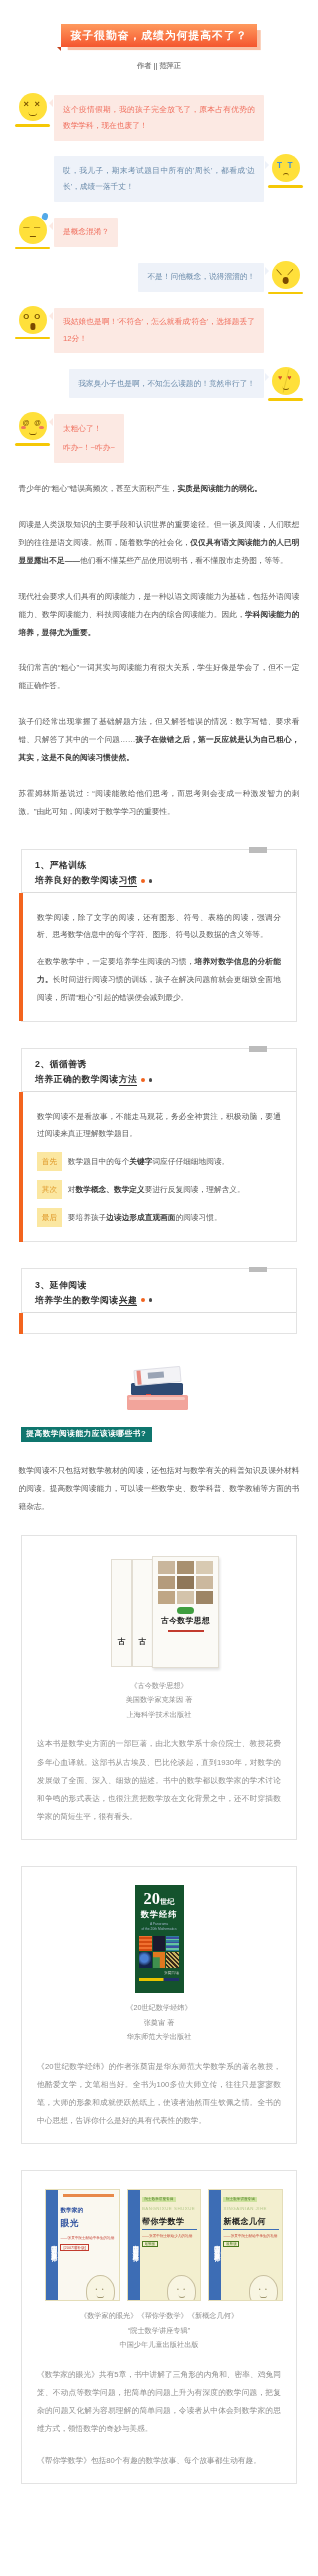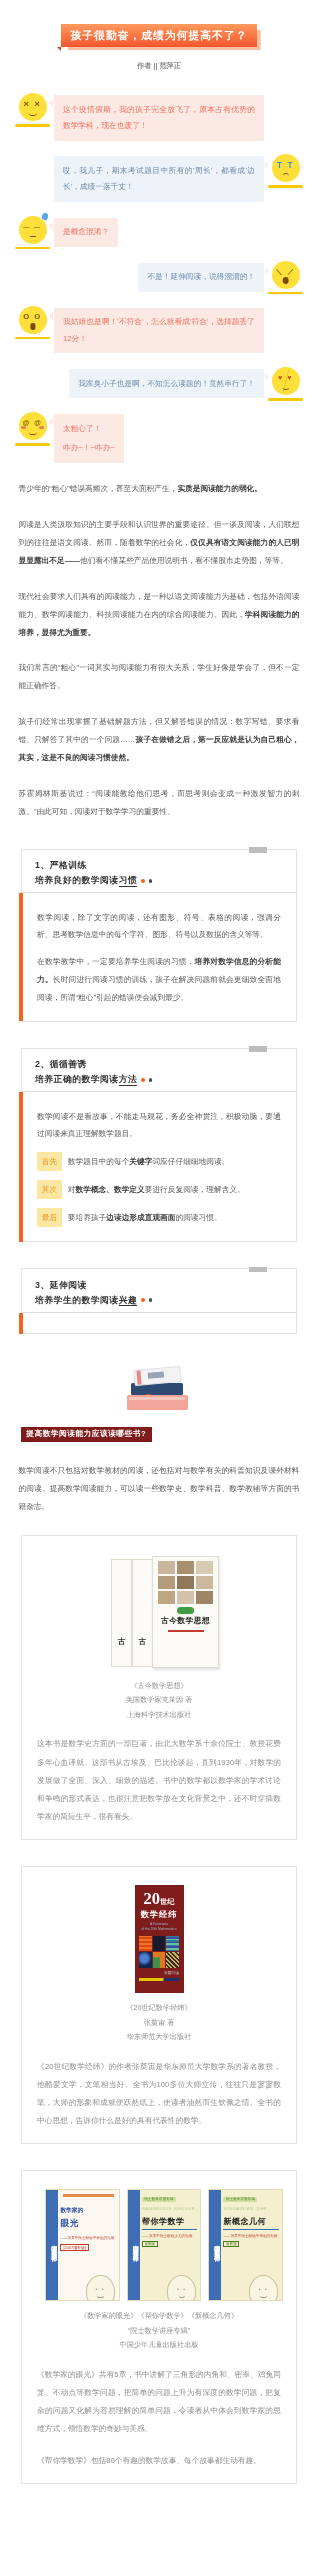--- a/index.html
+++ b/index.html
@@ -72,21 +72,21 @@
   .pile{width:67px;margin:31px auto 3.1px;position:relative;height:47px;}
   .pile .bk-top{position:absolute;top:3.1px;left:8.2px;width:45px;height:14.4px;background:#f3f3f6;border:0.5px solid #dfdfe6;border-radius:1.5px;transform:rotate(-5deg);}
   .pile .bk-top i{position:absolute;top:2.6px;left:13.4px;width:15.5px;height:6.7px;background:#9aa4b5;}
   .pile .bk-top u{position:absolute;top:0;left:2.1px;bottom:0;width:3.6px;background:#e88a80;}
   .pile .bk-mid{position:absolute;top:17.5px;left:5.2px;width:52px;height:12.4px;background:#2e4a73;border-radius:1.5px;}
   .pile .ribn{position:absolute;top:29px;left:20.6px;width:5.2px;height:11.3px;background:#d8453a;}
   .pile .ribn::after{content:"";position:absolute;bottom:-3.1px;left:0;border-left:2.6px solid #d8453a;border-right:2.6px solid #d8453a;border-bottom:3.1px solid transparent;}
   .pile .bk-bot{position:absolute;top:30px;left:1px;width:61px;height:14.4px;background:#f2a49b;border-radius:1.5px;}
   .pile .bk-bot i{position:absolute;top:1.5px;left:2.1px;right:2.1px;height:3.6px;background:#f8c7be;border-radius:1.5px;}
 
-  .books-title{display:inline-block;margin:11.3px 0 0 20.6px;background:#7f1d1d;color:#fff;font-weight:bold;font-size:7.7px;padding:2.6px 5.7px;letter-spacing:0.5px;}
+  .books-title{display:inline-block;margin:11.3px 0 0 20.6px;background:#0f766e;color:#fff;font-weight:bold;font-size:7.7px;padding:2.6px 5.7px;letter-spacing:0.5px;}
 
   
   .bookbox{margin:0 20.6px 26px;border:0.5px solid #e3e3e3;padding:15.5px 13.4px 13.4px;text-align:center;}
   .caption{font-size:7.2px;color:#8f8f8f;line-height:2;margin-top:8.2px;}
   .caption div{margin:0;}
   .bookdesc{text-align:justify;font-size:7.7px;color:#8f8f8f;line-height:2.35;margin:13.4px 2.1px 0;}
 
   
   .cov1{position:relative;width:124px;height:116px;margin:3.1px auto 0;}
   .cov1 .back{position:absolute;top:4.1px;width:18.5px;height:106px;background:#fbfaf6;border:0.5px solid #e2ddd2;}
@@ -97,21 +97,21 @@
   .cov1 .grid{display:grid;grid-template-columns:repeat(3,1fr);gap:1.5px;margin:4.1px 4.6px 3.1px;}
   .cov1 .grid i{height:13.4px;}
   .cov1 .g1{background:#c9b69c;} .cov1 .g2{background:#a8906f;} .cov1 .g3{background:#d8cab2;}
   .cov1 .g4{background:#b49b7c;} .cov1 .g5{background:#8f7759;} .cov1 .g6{background:#cbb89e;}
   .cov1 .g7{background:#bfa685;} .cov1 .g8{background:#d3c3aa;} .cov1 .g9{background:#9d8565;}
   .cov1 .badge{width:17.5px;height:6.7px;border-radius:3.6px;background:#3f9e3f;margin:1px auto 2.6px;}
   .cov1 .t{font-size:7.7px;font-weight:bold;color:#222;letter-spacing:0.5px;}
   .cov1 .redline{width:36px;height:1.5px;background:#c23b2e;margin:4.1px auto 0;}
 
   
-  .cov2{width:49px;height:108px;margin:2.1px auto 0;background:#7f1d1d;box-sizing:border-box;padding:6.2px 4.1px 4.1px;color:#fff;text-align:center;}
+  .cov2{width:49px;height:108px;margin:2.1px auto 0;background:#14532d;box-sizing:border-box;padding:6.2px 4.1px 4.1px;color:#fff;text-align:center;}
   .cov2 .num{font-family:"Liberation Serif","DejaVu Serif",serif;font-size:16.5px;line-height:1;}
   .cov2 .num span{font-size:7.2px;font-weight:bold;}
   .cov2 .t2{font-size:8.2px;font-weight:bold;letter-spacing:1px;margin-top:1px;}
   .cov2 .sub{font-size:3.3px;color:#9fb3c8;margin-top:2.1px;line-height:1.5;}
   .cov2 .tiles{display:grid;grid-template-columns:repeat(3,1fr);gap:1px;margin-top:4.1px;}
   .cov2 .tiles i{height:15.5px;}
   .cov2 .t-1{background:repeating-linear-gradient(0deg,#d44a10 0 2.1px,#f07030 2.1px 4.1px);}
   .cov2 .t-2{background:#1a1a30;}
   .cov2 .t-3{background:repeating-linear-gradient(0deg,#2e7f9e 0 1.5px,#65c2a0 1.5px 3.1px,#3b4fa0 3.1px 4.6px);}
   .cov2 .t-4{background:radial-gradient(circle at 40% 40%,#4a7fd4 0 30%,#14244a 60%);}
@@ -178,21 +178,21 @@
           <span class="mouth"></span>
           <span class="drop"></span>
         </span>
       <div class="bubble">
           <p>是概念混淆？</p>
         </div>
     </div>
 
     <div class="crow right">
       <div class="bubble">
-          <p>不是！延伸阅读，说得溜溜的！</p>
+          <p>不是！问他概念，说得溜溜的！</p>
         </div>
       <span class="av angry">
           <span class="face"></span>
           <span class="mouth"></span>
         </span>
     </div>
 
     <div class="crow left">
       <span class="av shock">
           <span class="face"></span>

